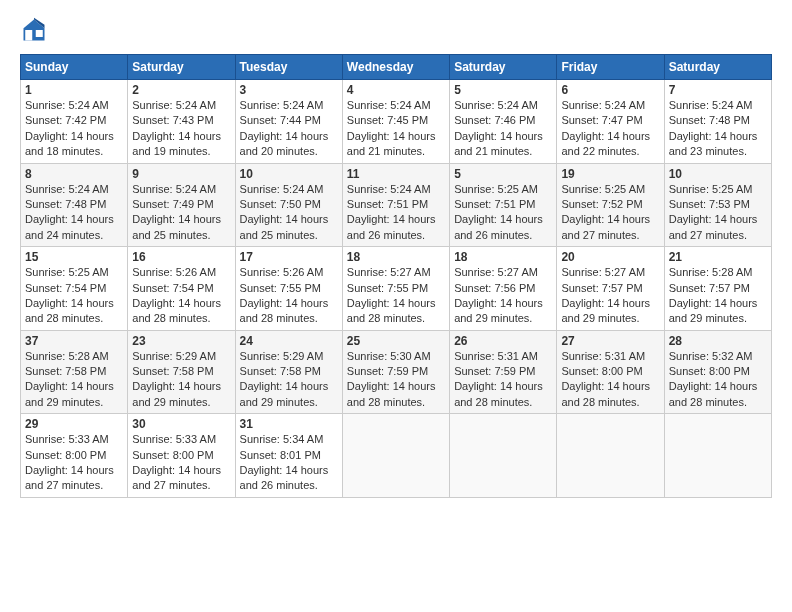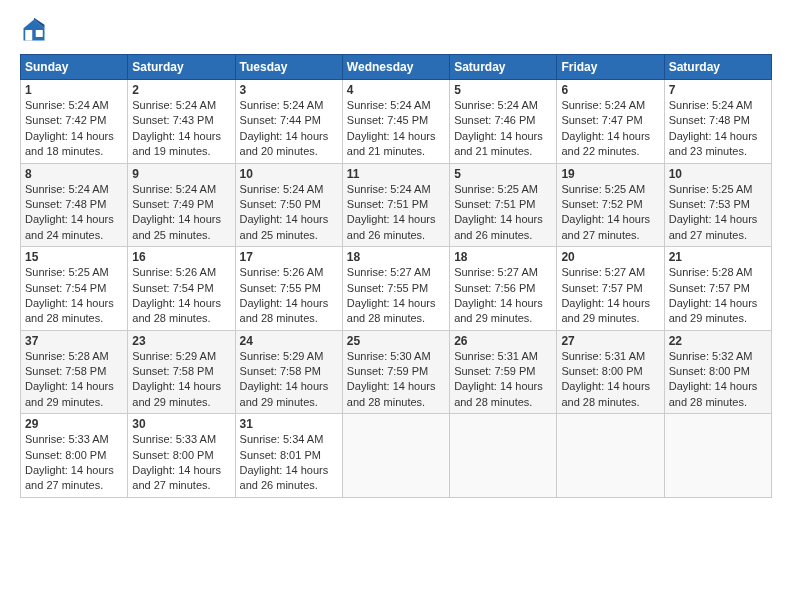--- a/index.html
+++ b/index.html
@@ -239,21 +239,21 @@
           </td>
           <td>
             <span class="day-num">26</span>
             <div class="day-info">Sunrise: 5:31 AM<br>Sunset: 7:59 PM<br>Daylight: 14 hours<br>and 28 minutes.</div>
           </td>
           <td>
             <span class="day-num">27</span>
             <div class="day-info">Sunrise: 5:31 AM<br>Sunset: 8:00 PM<br>Daylight: 14 hours<br>and 28 minutes.</div>
           </td>
           <td>
-            <span class="day-num">22</span>
+            <span class="day-num">28</span>
             <div class="day-info">Sunrise: 5:32 AM<br>Sunset: 8:00 PM<br>Daylight: 14 hours<br>and 28 minutes.</div>
           </td>
         </tr>
         <tr>
           <td>
             <span class="day-num">29</span>
             <div class="day-info">Sunrise: 5:33 AM<br>Sunset: 8:00 PM<br>Daylight: 14 hours<br>and 27 minutes.</div>
           </td>
           <td>
             <span class="day-num">30</span>

